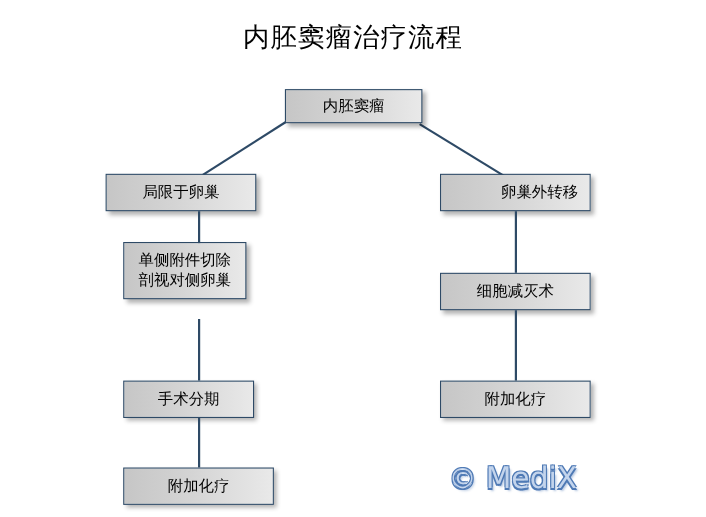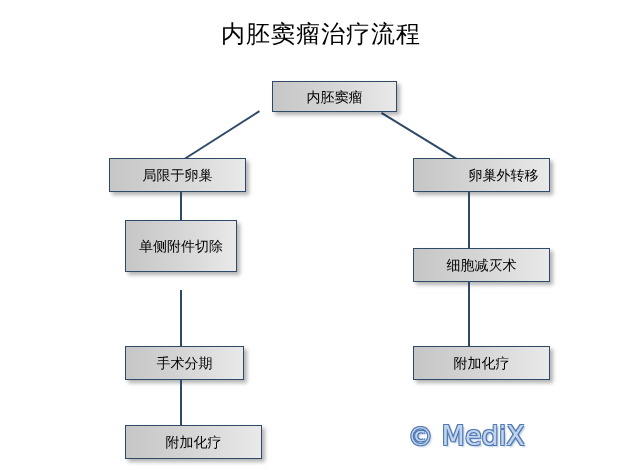--- a/index.html
+++ b/index.html
@@ -38,21 +38,20 @@
     background: linear-gradient(to right, #c6c6c6 0%, #d4d4d4 45%, #e9e9e9 100%);
     box-shadow: 3px 3px 4px rgba(0,0,0,0.30);
     display: flex;
     align-items: center;
     justify-content: center;
     color: #000000;
     font-size: 14px;
     line-height: 18px;
     text-align: center;
     font-family: "DejaVu Sans", "Liberation Sans", sans-serif;
-    margin-left: 13px;
   }
   .node .lines {
     display: block;
   }
   .node .lines span {
     display: block;
     white-space: nowrap;
   }
   .conn {
     position: absolute;
@@ -109,20 +108,21 @@
     <span class="lines">
       <span>局限于卵巢</span>
     </span>
   </div>
 
   <div class="conn conn-v" style="left:180px; top:192px; height:46px;"></div>
 
   <div class="node" style="left:112px; top:220px; width:112px; height:52px;">
     <span class="lines">
       <span>单侧附件切除</span>
+      <span>剖视对侧卵巢</span>
     </span>
   </div>
 
   <div class="conn conn-v" style="left:180px; top:290px; height:56px;"></div>
 
   <div class="node" style="left:112px; top:346px; width:119px; height:34px;">
     <span class="lines">
       <span>手术分期</span>
     </span>
   </div>

